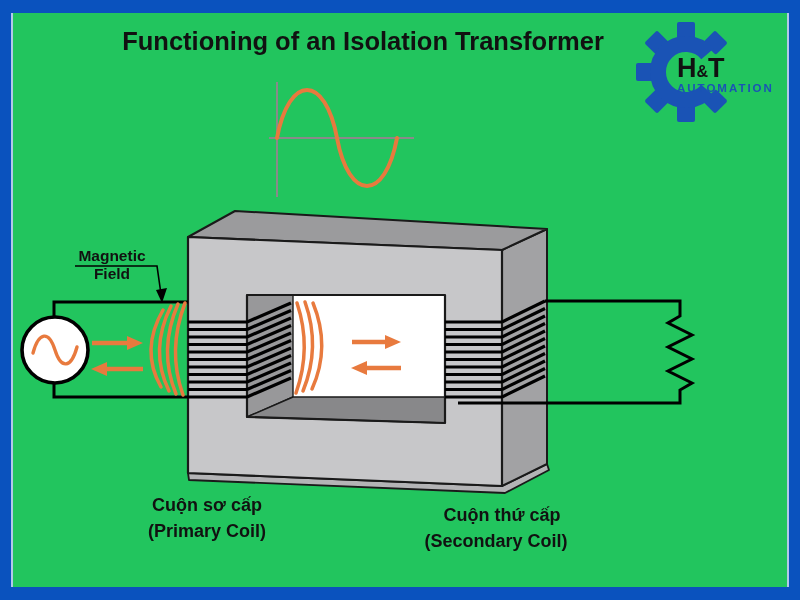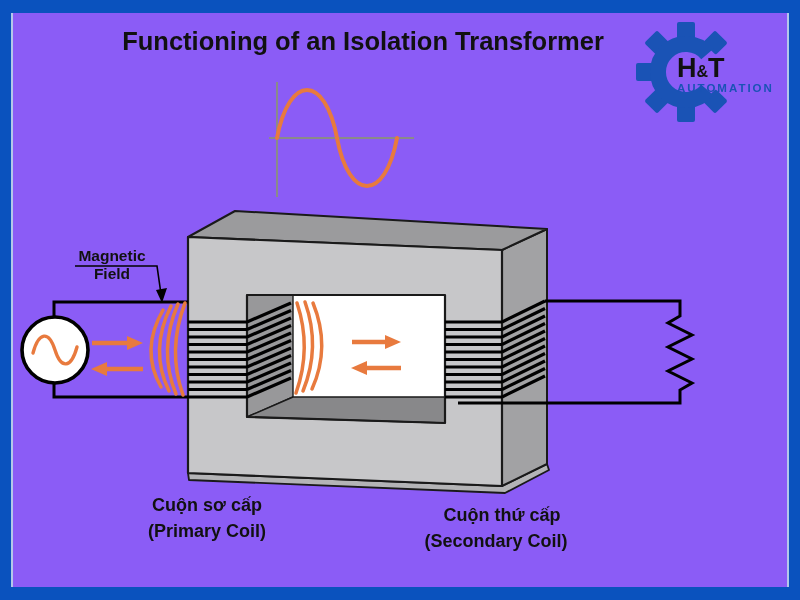--- a/index.html
+++ b/index.html
@@ -1,17 +1,17 @@
 <!DOCTYPE html>
 <html><head>
 <meta charset="utf-8">
 <style>
   html,body{margin:0;padding:0;background:#ffffff;}
   .stage{
-    position:relative;width:800px;height:600px;background:#8b5cf6;
+    position:relative;width:800px;height:600px;background:#22c55e;
     overflow:hidden;font-family:"Liberation Sans","DejaVu Sans",sans-serif;
   }
   .bar{position:absolute;background:#0A52BE;z-index:3;}
   .bar.top{left:0;top:0;width:800px;height:13px;}
   .bar.bottom{left:0;bottom:0;width:800px;height:13px;}
   .bar.left{left:0;top:0;width:11px;height:600px;}
   .bar.right{right:0;top:0;width:11px;height:600px;}
   .stripe{position:absolute;background:#B3C8EA;z-index:3;top:13px;bottom:13px;width:2px;}
   .stripe.l{left:11px;}
   .stripe.r{right:11px;}

